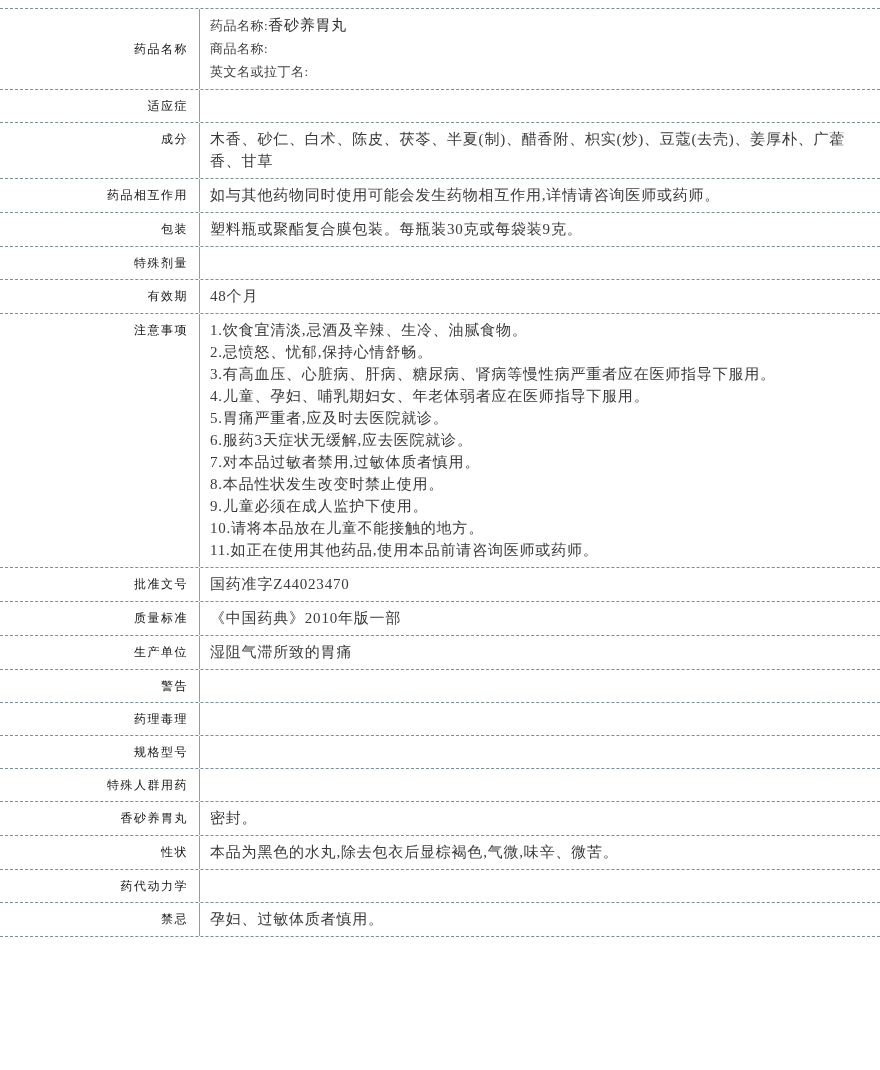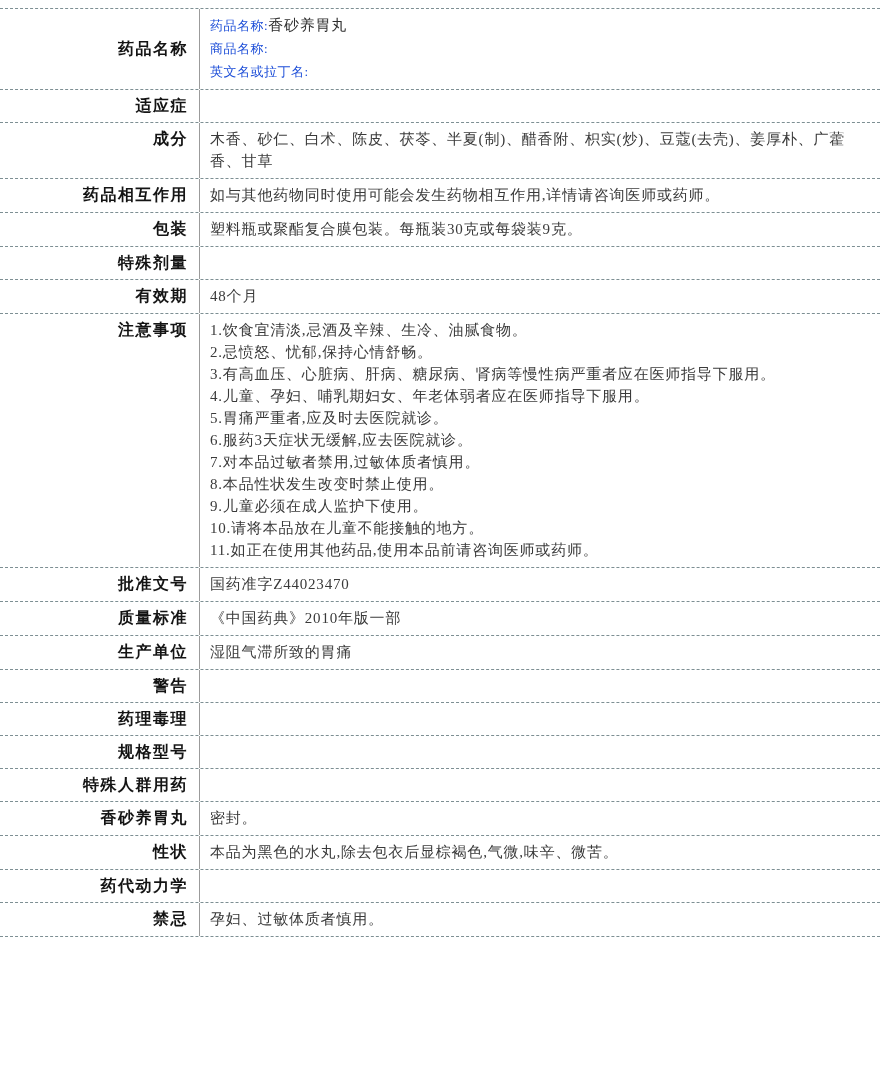--- a/index.html
+++ b/index.html
@@ -20,41 +20,41 @@
   .label-cell {
     width: 200px;
     flex: 0 0 200px;
     border-right: 1px solid #9b9b9b;
     display: flex;
     justify-content: flex-end;
     align-items: flex-start;
     padding: 6px 11px 6px 0;
   }
   .label-cell .label-text {
-    font-size: 16px;
-    font-weight: bold;
+    font-size: 12px;
+    font-weight: normal;
     color: #141414;
     letter-spacing: 1.5px;
     line-height: 20px;
     white-space: nowrap;
   }
   .row-drug-name .label-cell { align-items: center; }
   .content-cell {
     flex: 1 1 auto;
     padding: 5px 25px 6px 10px;
     font-size: 15px;
     color: #3a3a3a;
     line-height: 22px;
     letter-spacing: 0.8px;
     white-space: pre-line;
   }
   .field-line { line-height: 22px; white-space: nowrap; }
   .field-key {
     font-size: 13px;
-    color: #1d4ed8;
+    color: #404040;
     letter-spacing: 0.5px;
   }
   .field-value {
     font-size: 15px;
     color: #2e2e2e;
     margin-left: 0;
   }
 </style>
 </head>
 <body>

